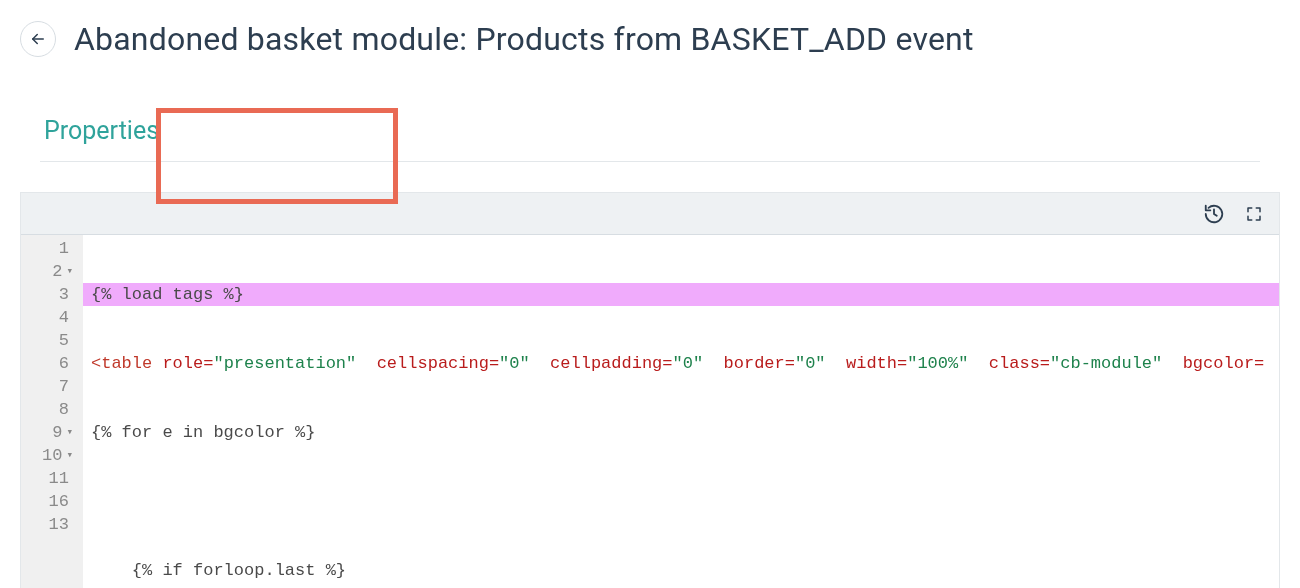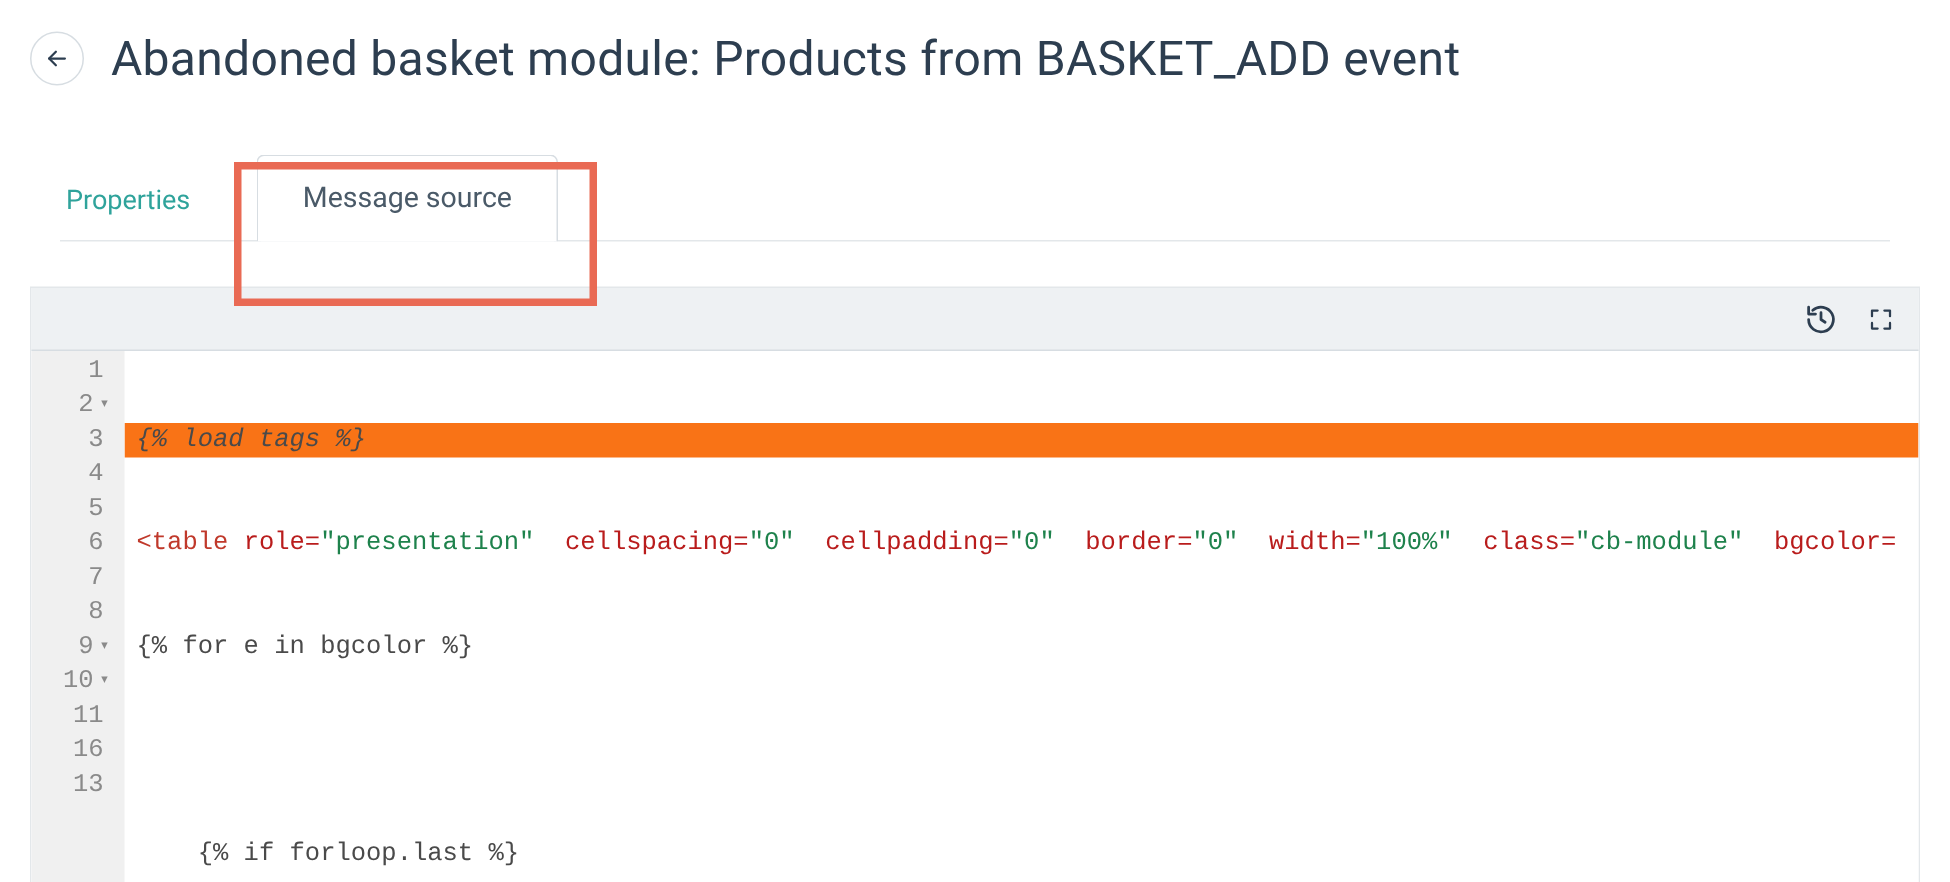--- a/index.html
+++ b/index.html
@@ -6,35 +6,35 @@
   html, body { width: 1300px; height: 588px; font-family: -apple-system, BlinkMacSystemFont, "Segoe UI", Roboto, "Helvetica Neue", Arial, sans-serif; background: #fff; color: #2d3e50; overflow: hidden; }
   .page { padding: 20px 20px 0 20px; }
 
   .header-row { display: flex; align-items: center; gap: 18px; margin-bottom: 44px; }
   .back-btn { width: 36px; height: 36px; border: 1px solid #d7dde2; border-radius: 50%; background: #fff; display: flex; align-items: center; justify-content: center; cursor: pointer; }
   .back-btn svg { width: 18px; height: 18px; stroke: #2d3e50; }
   .page-title { font-size: 32px; font-weight: 400; color: #2d3e50; letter-spacing: 0.2px; }
 
   .tabs-wrap { position: relative; padding: 0 20px; }
   .tabs { display: flex; align-items: flex-end; gap: 40px; border-bottom: 1px solid #e3e7ea; }
-  .tab { padding: 14px 4px 16px 4px; font-size: 18px; color: #2fa39b; cursor: pointer; }
+  .tab { padding: 14px 4px 16px 4px; font-size: 25px; color: #2fa39b; cursor: pointer; }
   .tab-box { position: relative; border: 1px solid #d7dde2; border-bottom: none; border-top-left-radius: 5px; border-top-right-radius: 5px; padding: 16px 30px 18px 30px; font-size: 19px; color: #4a5a68; background: #fff; cursor: pointer; bottom: -1px; }
   .highlight-box { position: absolute; border: 5px solid #e96a54; pointer-events: none; }
 
   .editor-panel { margin: 30px 0 0 0; border: 1px solid #e3e7ea; }
   .editor-toolbar { background: #eef1f3; border-bottom: 1px solid #d7dde2; height: 42px; display: flex; align-items: center; justify-content: flex-end; padding: 0 14px; gap: 18px; }
   .tb-icon { width: 22px; height: 22px; display: flex; align-items: center; justify-content: center; cursor: pointer; color: #2d3e50; }
 
   .code-area { display: flex; font-family: "SFMono-Regular", Consolas, "Liberation Mono", Menlo, monospace; font-size: 17px; line-height: 23px; background: #fff; }
   .gutter { background: #f0f0f0; text-align: right; color: #8a8a8a; padding: 2px 10px 2px 16px; user-select: none; min-width: 62px; }
   .gutter-row { height: 23px; display: flex; align-items: center; justify-content: flex-end; gap: 4px; }
   .fold { color: #8a8a8a; font-size: 11px; }
   .code-content { flex: 1; overflow: hidden; white-space: pre; padding: 2px 0; }
   .code-line { height: 23px; padding-left: 8px; color: #4a4a4a; }
-  .code-line.active { background: #f97316; font-style: italic; }
+  .code-line.active { background: #f0abfc; }
   .ig { display:inline-block; width: 36px; height: 23px; border-left: 1px dotted #cfd6dc; vertical-align: top; }
   .ig.first { border-left: none; }
 
   .tok-tag { color: #c0392b; }
   .tok-attr { color: #b91c1c; }
   .tok-str { color: #1e824c; }
   .tok-text { color: #4a4a4a; }
 </style>
 </head>
 <body>
@@ -47,21 +47,20 @@
           <line x1="19" y1="12" x2="5" y2="12"></line>
           <polyline points="11 18 5 12 11 6"></polyline>
         </svg>
     </div>
     <h1 class="page-title">Abandoned basket module: Products from BASKET_ADD event</h1>
   </div>
 
   <div class="tabs-wrap">
     <div class="tabs">
       <div class="tab">Properties</div>
-      <div class="tab-box">Message source</div>
     </div>
     <div id="hl" class="highlight-box" style="top: 108px; left: 156px; width: 242px; height: 96px; position: fixed;"></div>
   </div>
 
   <div class="editor-panel">
     <div class="editor-toolbar">
       <div class="tb-icon">
         <svg viewBox="0 0 24 24" width="22" height="22" fill="none" stroke="#2d3e50" stroke-width="2" stroke-linecap="round" stroke-linejoin="round">
             <path d="M3 12a9 9 0 1 0 3-6.7"></path>
             <polyline points="3 3 3 8 8 8"></polyline>

